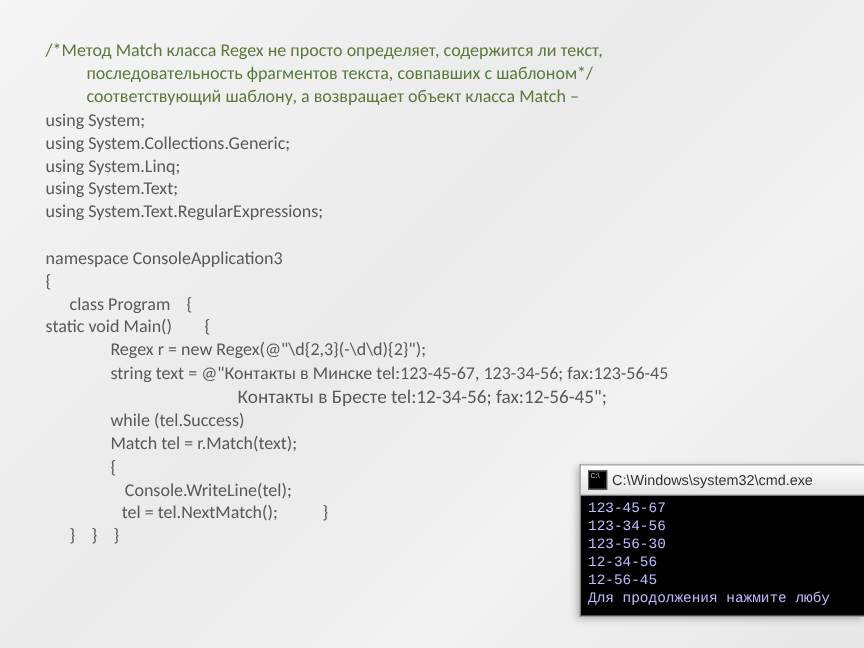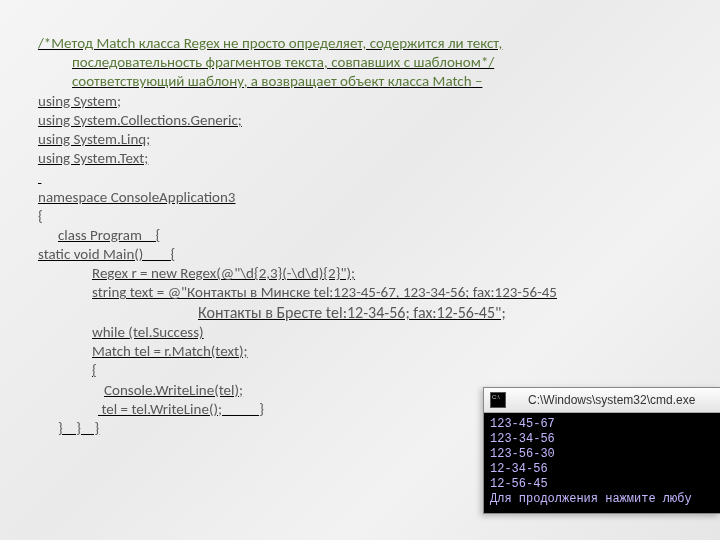--- a/index.html
+++ b/index.html
@@ -1,33 +1,33 @@
 <!DOCTYPE html>
 <html><head>
 <meta charset="utf-8">
 <style>
   html,body{margin:0;padding:0;width:720px;height:540px;overflow:hidden;
     font-family:"Calibri","Arial",sans-serif;background:#fff;}
   .slide{position:relative;width:720px;height:540px;
-    background:linear-gradient(135deg,#f5f5f5 0%,#eaeaea 45%,#f2f2f2 70%,#e6e6e6 100%);text-decoration:underline;}
+    background:linear-gradient(135deg,#f5f5f5 0%,#eaeaea 45%,#f2f2f2 70%,#e6e6e6 100%);}
   .content{padding:34px 30px 0 38px;font-size:15px;line-height:1.28;color:#595959;}
   .comment{color:#5a7a3a;padding-left:0;}
   .comment .ind{display:block;padding-left:34px;}
   .code{color:#595959;}
   .code div{white-space:pre;}
   .code .i1{padding-left:20px;}
   .code .i2{padding-left:54px;}
   .code .i3{padding-left:66px;}
   .code .i4{padding-left:60px;}
   .code .big{padding-left:160px;font-size:16px;}
   .console{position:absolute;right:0;bottom:26px;width:236px;
     border:1px solid #888;border-right:none;
     box-shadow:-2px 2px 6px rgba(0,0,0,.25);
     font-family:"Consolas","Courier New",monospace;font-size:12px;}
-  .titlebar{display:flex;align-items:center;gap:22px;height:24px;
+  .titlebar{display:flex;align-items:center;gap:4px;height:24px;
     background:linear-gradient(#fdfdfd,#e4e4e4);border-bottom:1px solid #aaa;
     padding:0 6px;color:#333;font-family:"Segoe UI","Arial",sans-serif;font-size:12px;}
   .cmdicon{width:14px;height:14px;background:#000;border:1px solid #555;position:relative;}
   .cmdicon::after{content:"C:\\";position:absolute;color:#ccc;font-size:6px;top:1px;left:1px;}
   .term{background:#000;color:#c4b5fd;padding:4px 6px 6px 6px;line-height:1.25;}
   .term div{white-space:pre;}
 </style>
 </head>
 <body>
 <div class="slide">
@@ -36,33 +36,34 @@
     <div class="comment">
       <span>/*Метод Match класса Regex не просто определяет, содержится ли текст,</span>
       <span class="ind">последовательность фрагментов текста, совпавших с шаблоном*/</span>
       <span class="ind">соответствующий шаблону, а возвращает объект класса Match –</span>
     </div>
     <div class="code">
       <div>using System;</div>
       <div>using System.Collections.Generic;</div>
       <div>using System.Linq;</div>
       <div>using System.Text;</div>
+      <div>using System.Text.RegularExpressions;</div>
       <div> </div>
       <div>namespace ConsoleApplication3</div>
       <div>{</div>
       <div class="i1">class Program    {</div>
       <div>static void Main()        {</div>
       <div class="i2">Regex r = new Regex(@"\d{2,3}(-\d\d){2}");</div>
       <div class="i2">string text = @"Контакты в Минске tel:123-45-67, 123-34-56; fax:123-56-45</div>
       <div class="big">Контакты в Бресте tel:12-34-56; fax:12-56-45";</div>
       <div class="i2">while (tel.Success)</div>
       <div class="i2">Match tel = r.Match(text);</div>
       <div class="i2">{</div>
       <div class="i3">Console.WriteLine(tel);</div>
-      <div class="i4"> tel = tel.WriteLine();           }</div>
+      <div class="i4"> tel = tel.NextMatch();           }</div>
       <div class="i1">}    }    }</div>
     </div>
   </div>
 
   <div class="console">
     <div class="titlebar">
       <span class="cmdicon"></span>
       <span>C:\Windows\system32\cmd.exe</span>
     </div>
     <div class="term">

